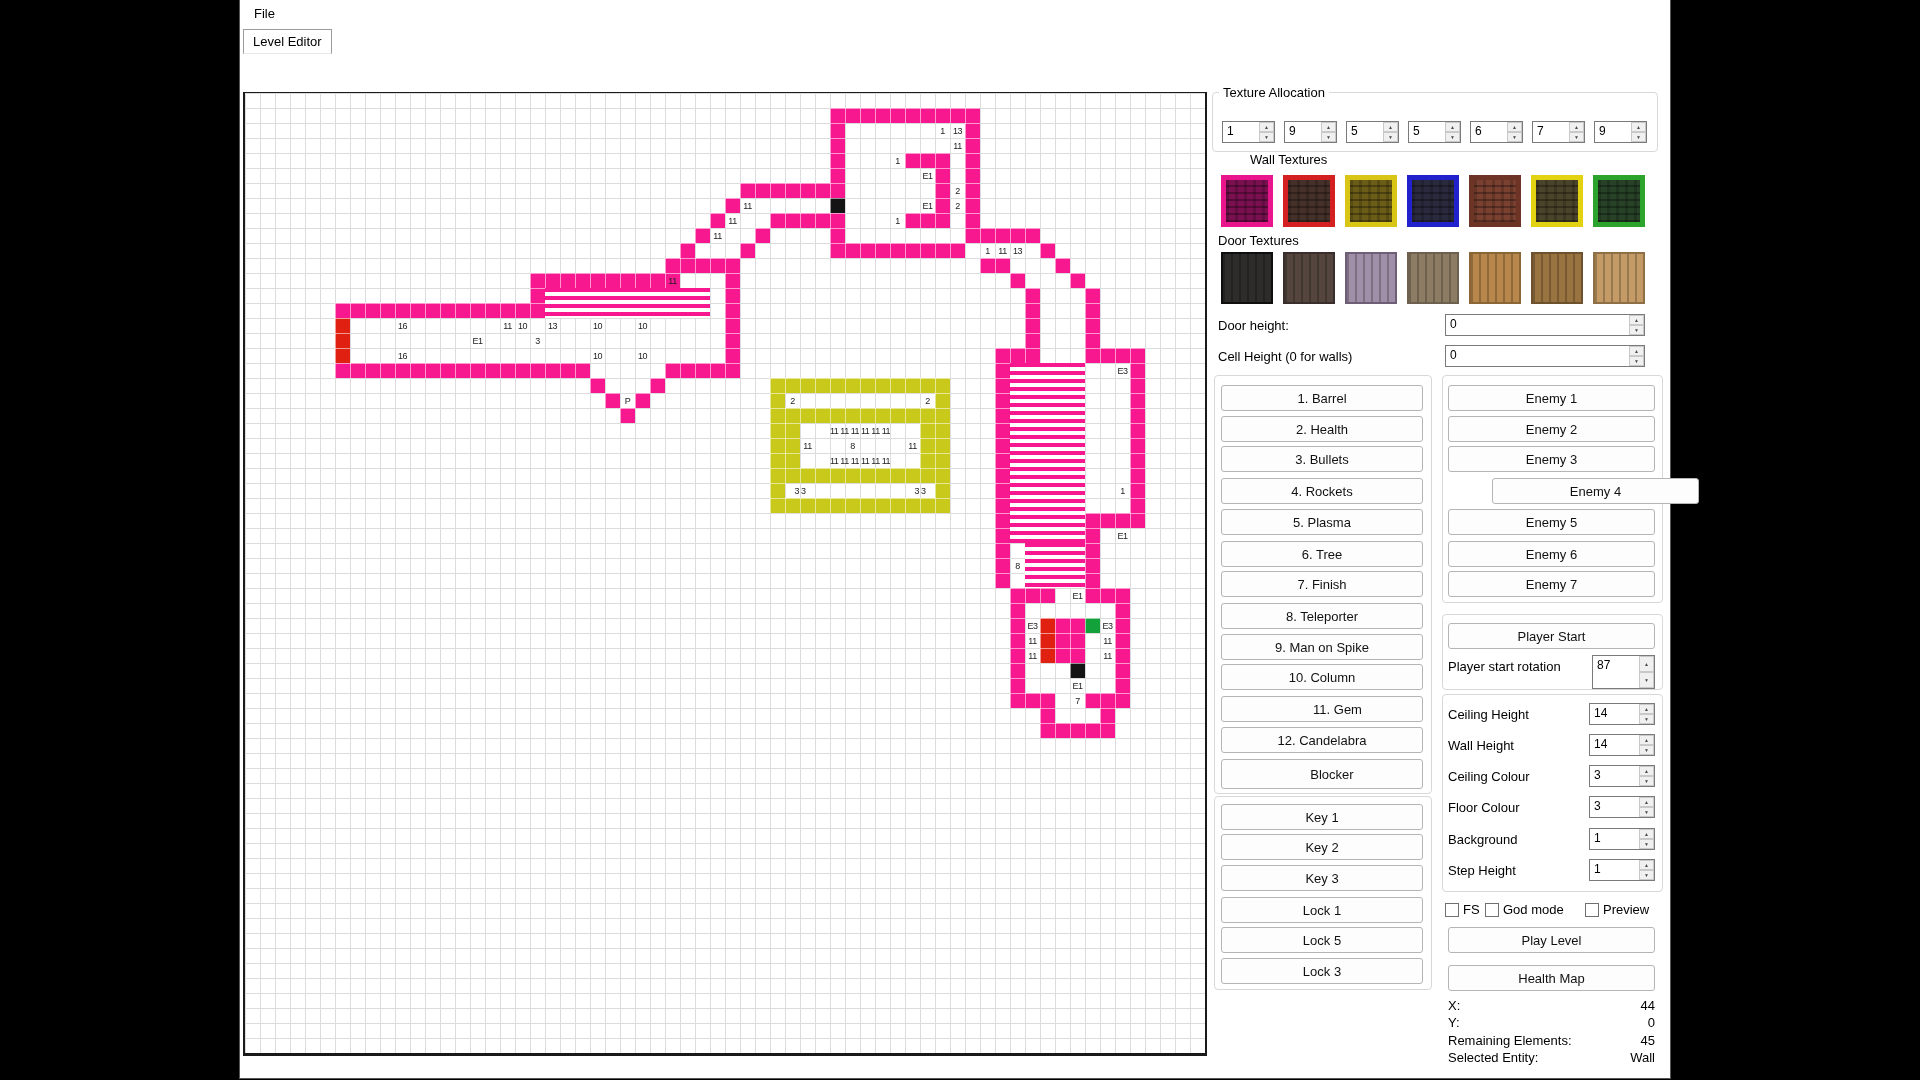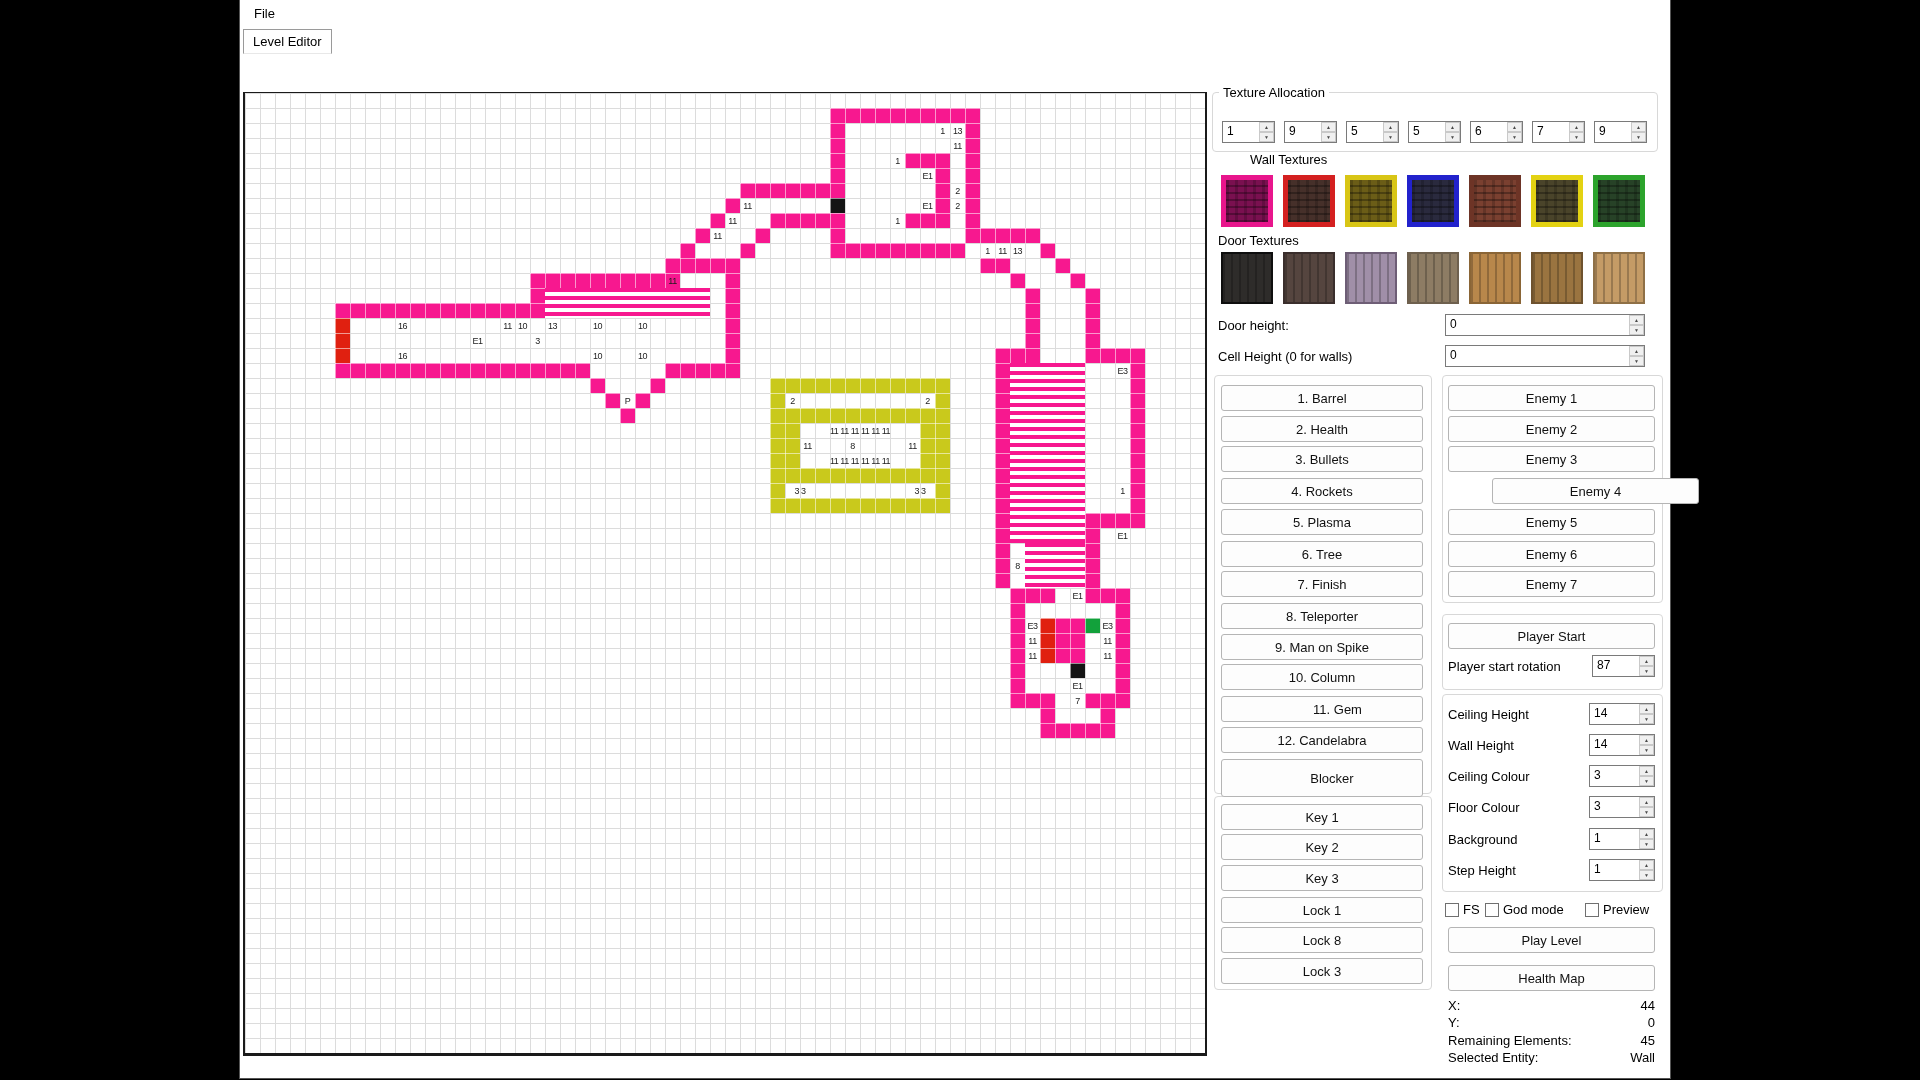--- a/index.html
+++ b/index.html
@@ -310,35 +310,35 @@
       <button class="btn" style="left: 9px; top: 354px; width: 202px; height: 26px;">3. Bullets</button>
       <button class="btn" style="left: 9px; top: 386px; width: 202px; height: 26px;">4. Rockets</button>
       <button class="btn" style="left: 9px; top: 417px; width: 202px; height: 26px;">5. Plasma</button>
       <button class="btn" style="left: 9px; top: 449px; width: 202px; height: 26px;">6. Tree</button>
       <button class="btn" style="left: 9px; top: 479px; width: 202px; height: 26px;">7. Finish</button>
       <button class="btn" style="left: 9px; top: 511px; width: 202px; height: 26px;">8. Teleporter</button>
       <button class="btn" style="left: 9px; top: 542px; width: 202px; height: 26px;">9. Man on Spike</button>
       <button class="btn" style="left: 9px; top: 572px; width: 202px; height: 26px;">10. Column</button>
       <button class="btn" style="left: 9px; top: 604px; width: 202px; height: 26px; padding-left: 31px;">11. Gem</button>
       <button class="btn" style="left: 9px; top: 635px; width: 202px; height: 26px;">12. Candelabra</button>
-      <button class="btn" style="left: 9px; top: 667px; width: 202px; height: 38px; padding-left: 20px;">Blocker</button>
+      <button class="btn" style="left: 9px; top: 667px; width: 202px; height: 30px; padding-left: 20px;">Blocker</button>
       <button class="btn" style="left: 9px; top: 712px; width: 202px; height: 26px;">Key 1</button>
       <button class="btn" style="left: 9px; top: 742px; width: 202px; height: 26px;">Key 2</button>
       <button class="btn" style="left: 9px; top: 773px; width: 202px; height: 26px;">Key 3</button>
       <button class="btn" style="left: 9px; top: 805px; width: 202px; height: 26px;">Lock 1</button>
-      <button class="btn" style="left: 9px; top: 835px; width: 202px; height: 26px;">Lock 8</button>
+      <button class="btn" style="left: 9px; top: 835px; width: 202px; height: 26px;">Lock 5</button>
       <button class="btn" style="left: 9px; top: 866px; width: 202px; height: 26px;">Lock 3</button>
       <button class="btn" style="left: 236px; top: 293px; width: 207px; height: 26px;">Enemy 1</button>
       <button class="btn" style="left: 236px; top: 324px; width: 207px; height: 26px;">Enemy 2</button>
       <button class="btn" style="left: 236px; top: 354px; width: 207px; height: 26px;">Enemy 3</button>
       <button class="btn" style="left: 236px; top: 386px; width: 207px; height: 26px; margin-left: 44px;">Enemy 4</button>
       <button class="btn" style="left: 236px; top: 417px; width: 207px; height: 26px;">Enemy 5</button>
       <button class="btn" style="left: 236px; top: 449px; width: 207px; height: 26px;">Enemy 6</button>
       <button class="btn" style="left: 236px; top: 479px; width: 207px; height: 26px;">Enemy 7</button>
-      <div class="spin" style="left: 380px; top: 563px; width: 63px; height: 22px;">
+      <div class="spin" style="left: 380px; top: 563px; width: 63px; height: 34px;">
         <div class="spin-val">87</div>
         <div class="spin-btns">
           <div class="spin-b">▲</div>
           <div class="spin-b">▼</div>
         </div>
       </div>
       <div class="lbl" style="left: 236px; top: 615px; text-align: right;">Ceiling Height</div>
       <div class="spin" style="left: 377px; top: 611px; width: 66px; height: 22px;">
         <div class="spin-val">14</div>
         <div class="spin-btns">

